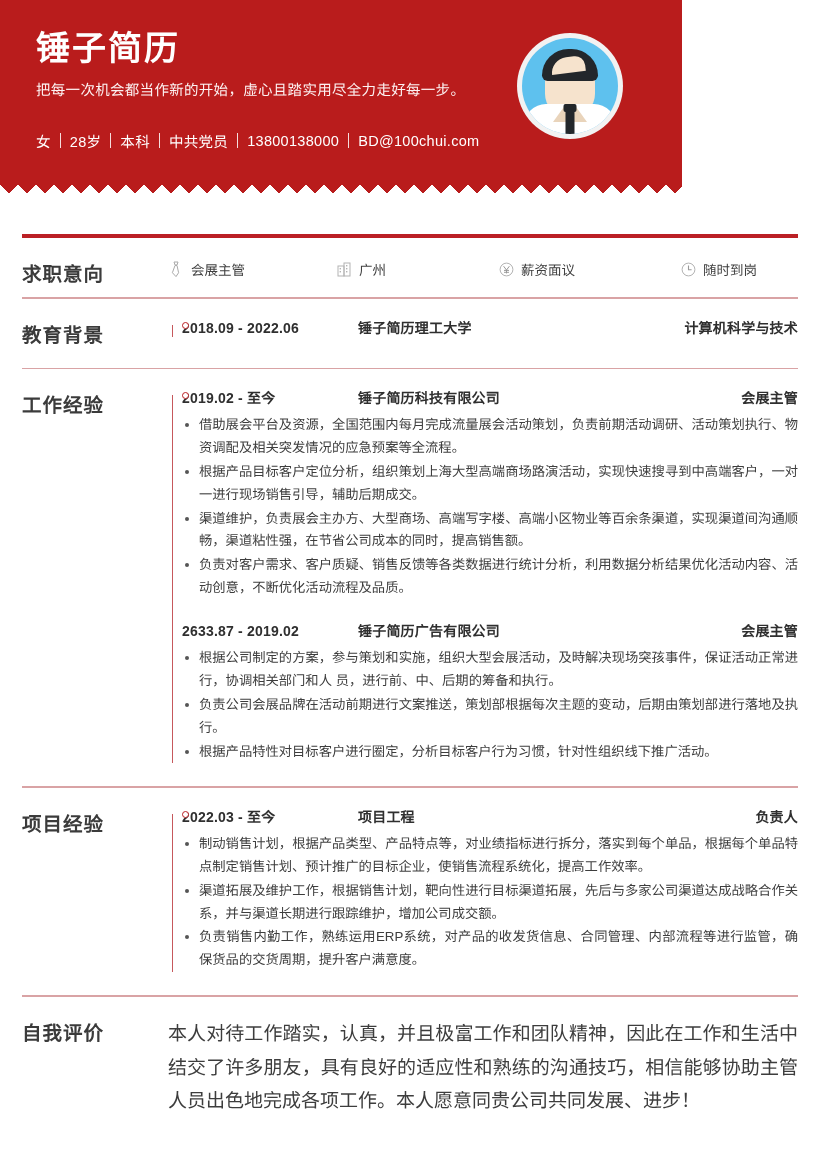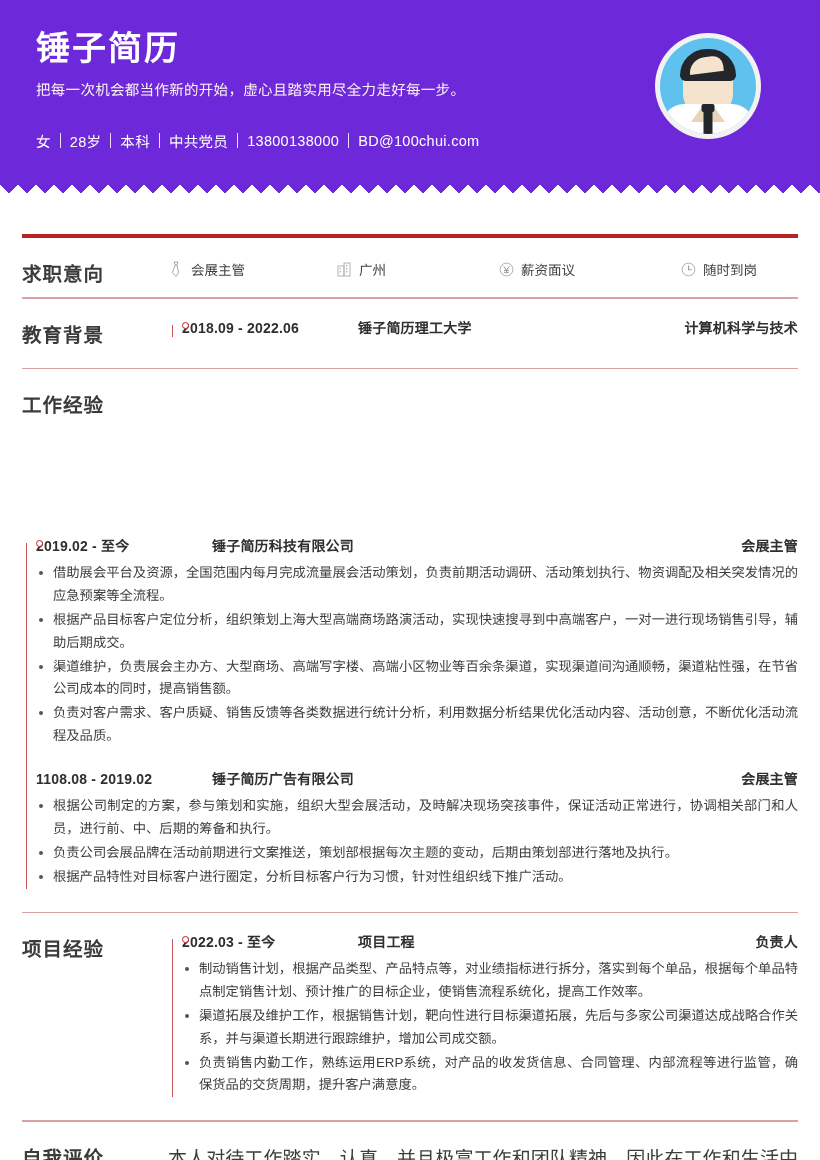--- a/index.html
+++ b/index.html
@@ -12,23 +12,23 @@
     height: 1160px;
     font-family: "Liberation Sans", "DejaVu Sans", sans-serif;
     color: #3a3a3a;
     overflow: hidden;
     position: relative;
   }
 
   
   .header {
     position: relative;
-    width: 820px;
+    width: 682px;
     height: 196px;
-    background: #6d28d9;
+    background: #b91c1c;
     box-sizing: border-box;
   }
   .header-inner {
     padding: 30px 0 0 36px;
   }
   .name {
     font-size: 34px;
     font-weight: bold;
     color: #ffffff;
     letter-spacing: 2px;
@@ -318,21 +318,21 @@
 
   .para {
     font-size: 19px;
     line-height: 1.78;
     color: #3d3d3d;
     text-align: justify;
     padding-top: 2px;
   }
 
   .sec-edu   { padding-bottom: 20px; }
-  .sec-work  { padding-bottom: 22px; flex-direction: column; }
+  .sec-work  { padding-bottom: 22px; }
   .sec-proj  { padding-bottom: 22px; }
   .sec-self  { padding-bottom: 10px; }
 </style>
 </head>
 <body>
 
 <div class="header">
   <div class="header-inner">
     <div class="name">锤子简历</div>
     <div class="motto">把每一次机会都当作新的开始，虚心且踏实用尽全力走好每一步。</div>
@@ -459,21 +459,21 @@
           <ul class="bullets">
             <li>借助展会平台及资源，全国范围内每月完成流量展会活动策划，负责前期活动调研、活动策划执行、物资调配及相关突发情况的应急预案等全流程。</li>
             <li>根据产品目标客户定位分析，组织策划上海大型高端商场路演活动，实现快速搜寻到中高端客户，一对一进行现场销售引导，辅助后期成交。</li>
             <li>渠道维护，负责展会主办方、大型商场、高端写字楼、高端小区物业等百余条渠道，实现渠道间沟通顺畅，渠道粘性强，在节省公司成本的同时，提高销售额。</li>
             <li>负责对客户需求、客户质疑、销售反馈等各类数据进行统计分析，利用数据分析结果优化活动内容、活动创意，不断优化活动流程及品质。</li>
           </ul>
         </div>
 
         <div class="entry">
           <div class="entry-head">
-            <span class="eh-date">1108.08 - 2019.02</span>
+            <span class="eh-date">2633.87 - 2019.02</span>
             <span class="eh-org">锤子简历广告有限公司</span>
             <span class="eh-role">会展主管</span>
           </div>
           <ul class="bullets">
             <li>根据公司制定的方案，参与策划和实施，组织大型会展活动，及時解决现场突孩事件，保证活动正常进行，协调相关部门和人 员，进行前、中、后期的筹备和执行。</li>
             <li>负责公司会展品牌在活动前期进行文案推送，策划部根据每次主题的变动，后期由策划部进行落地及执行。</li>
             <li>根据产品特性对目标客户进行圈定，分析目标客户行为习惯，针对性组织线下推广活动。</li>
           </ul>
         </div>
 

